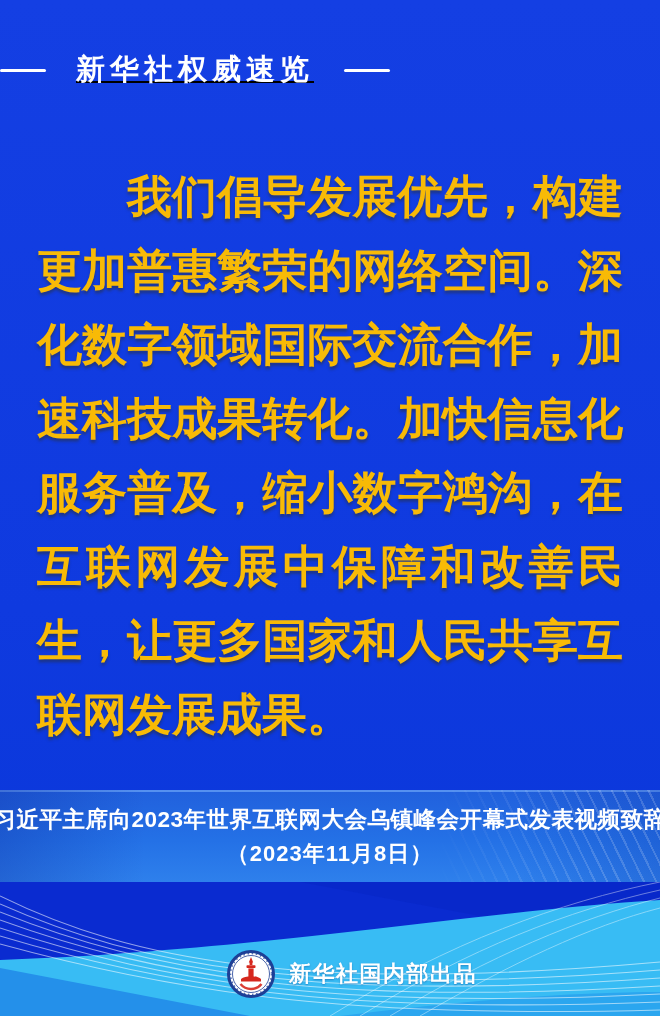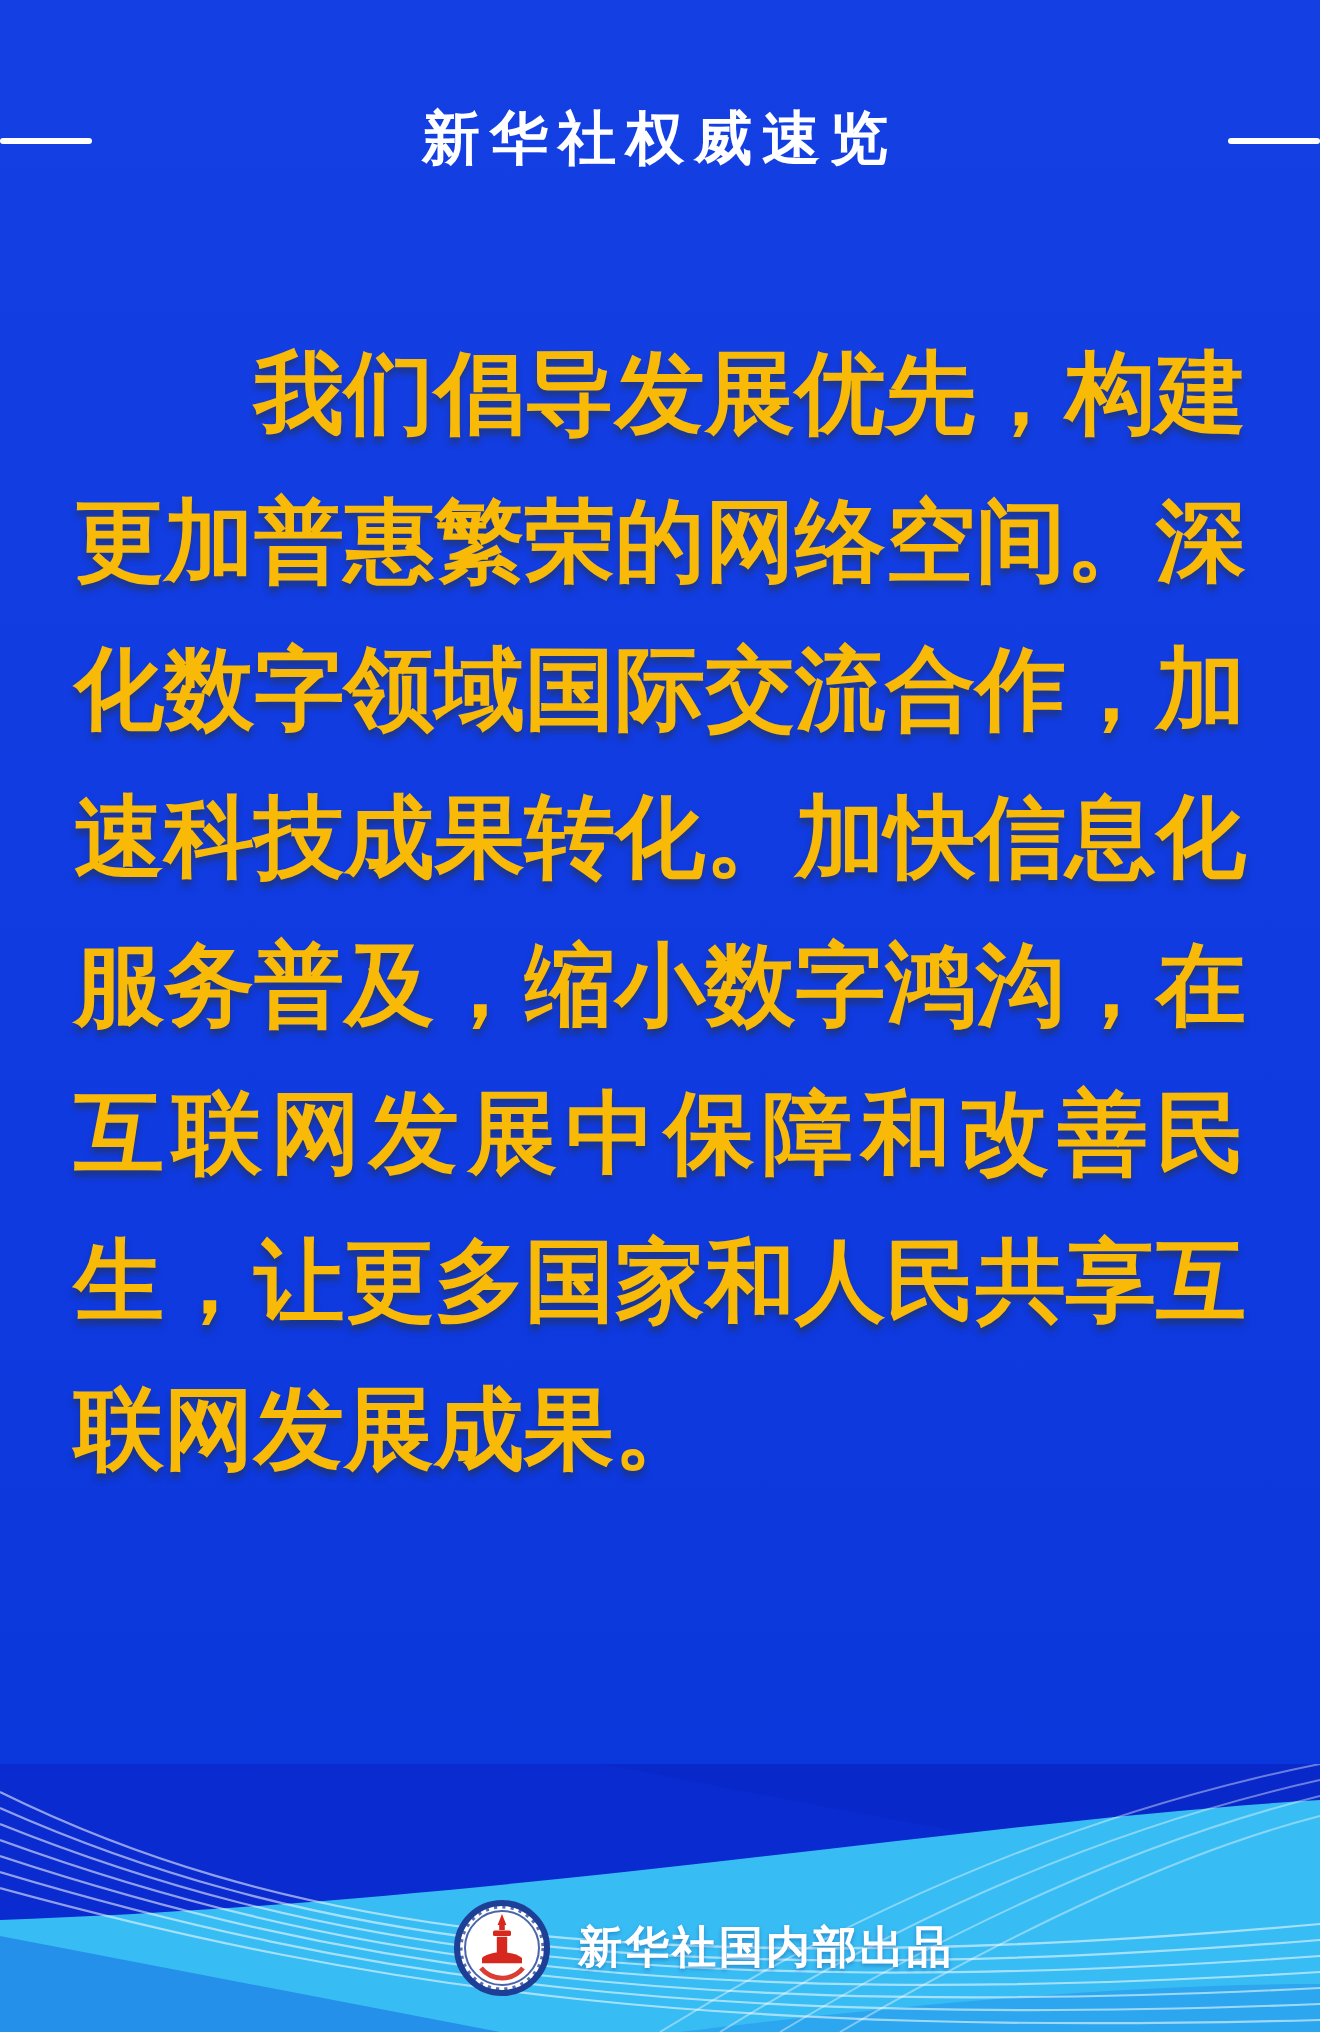--- a/index.html
+++ b/index.html
@@ -10,22 +10,23 @@
     overflow: hidden;
     margin: 0 auto;
     background: linear-gradient(180deg, #143FE3 0%, #0F3ADF 60%, #0836D9 100%);
     font-family: "Liberation Sans", sans-serif;
   }
 
   
   .header {
     position: absolute;
     top: 50px; left: 0; right: 0;
-    display: flex; align-items: center; justify-content: space-between;
+    display: flex; align-items: center; justify-content: flex-start;
     gap: 30px;
+    text-decoration: underline;
   }
   .header-rule { width: 46px; height: 3px; background: #ffffff; border-radius: 2px; }
   .header-title {
     color: #ffffff; font-size: 29px; font-weight: bold; letter-spacing: 5px;
     white-space: nowrap;
   }
 
   
   .quote {
     position: absolute;
@@ -91,20 +92,27 @@
 <div class="poster">
 
   <div class="header">
     <span class="header-rule"></span>
     <span class="header-title">新华社权威速览</span>
     <span class="header-rule"></span>
   </div>
 
   <p class="quote">我们倡导发展优先，构建更加普惠繁荣的网络空间。深化数字领域国际交流合作，加速科技成果转化。加快信息化服务普及，缩小数字鸿沟，在互联网发展中保障和改善民生，让更多国家和人民共享互联网发展成果。</p>
 
+  <div class="caption-bar">
+    <div class="caption-streaks"></div>
+    <div class="caption-inner">
+      <div class="caption-title">习近平主席向2023年世界互联网大会乌镇峰会开幕式发表视频致辞</div>
+      <div class="caption-date">（2023年11月8日）</div>
+    </div>
+  </div>
 
   <div class="footer">
     <svg class="footer-waves" viewBox="0 0 660 134" preserveAspectRatio="none">
       <rect width="660" height="134" fill="#0A2BD0"></rect>
       <path d="M300,0 L660,0 L660,62 C520,44 420,22 300,0 Z" fill="#0826C4" opacity="0.55"></path>
       <path d="M0,78 C120,74 240,62 330,52 C440,40 560,24 660,18 L660,134 L0,134 Z" fill="#38BCF4"></path>
       <path d="M0,86 L250,134 L0,134 Z" fill="#2490EA"></path>
       <path d="M340,134 C470,118 575,110 660,110 L660,134 Z" fill="#2BA6EF"></path>
       <g stroke="#FFFFFF" stroke-width="1.1" fill="none" opacity="0.55">
         <path d="M0,14 C130,78 300,112 660,80"></path>

